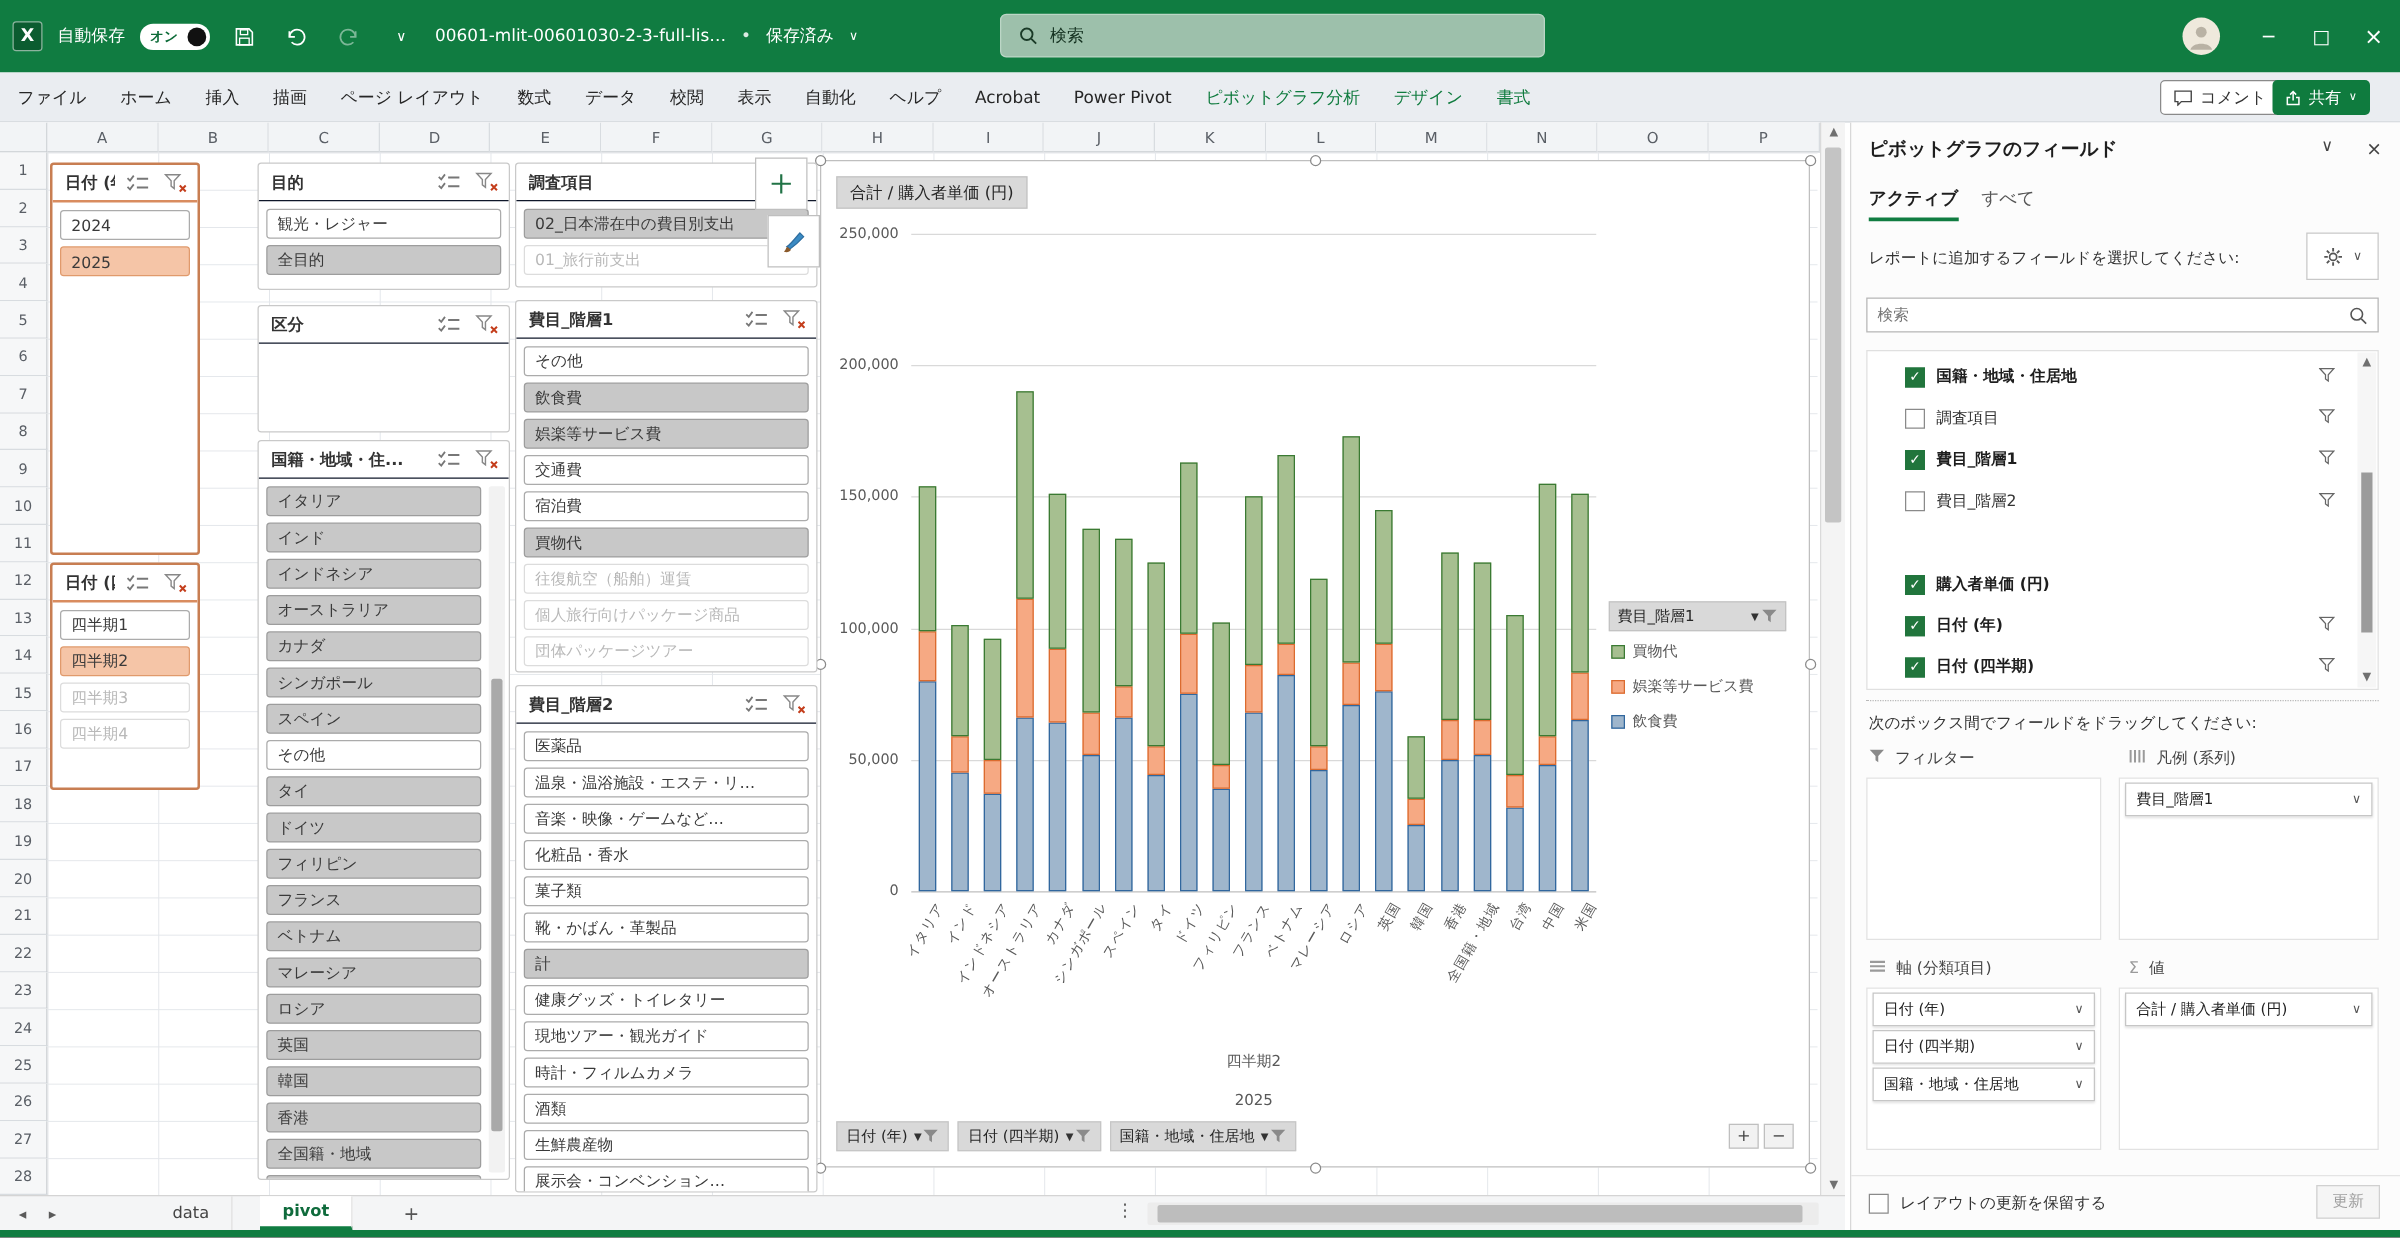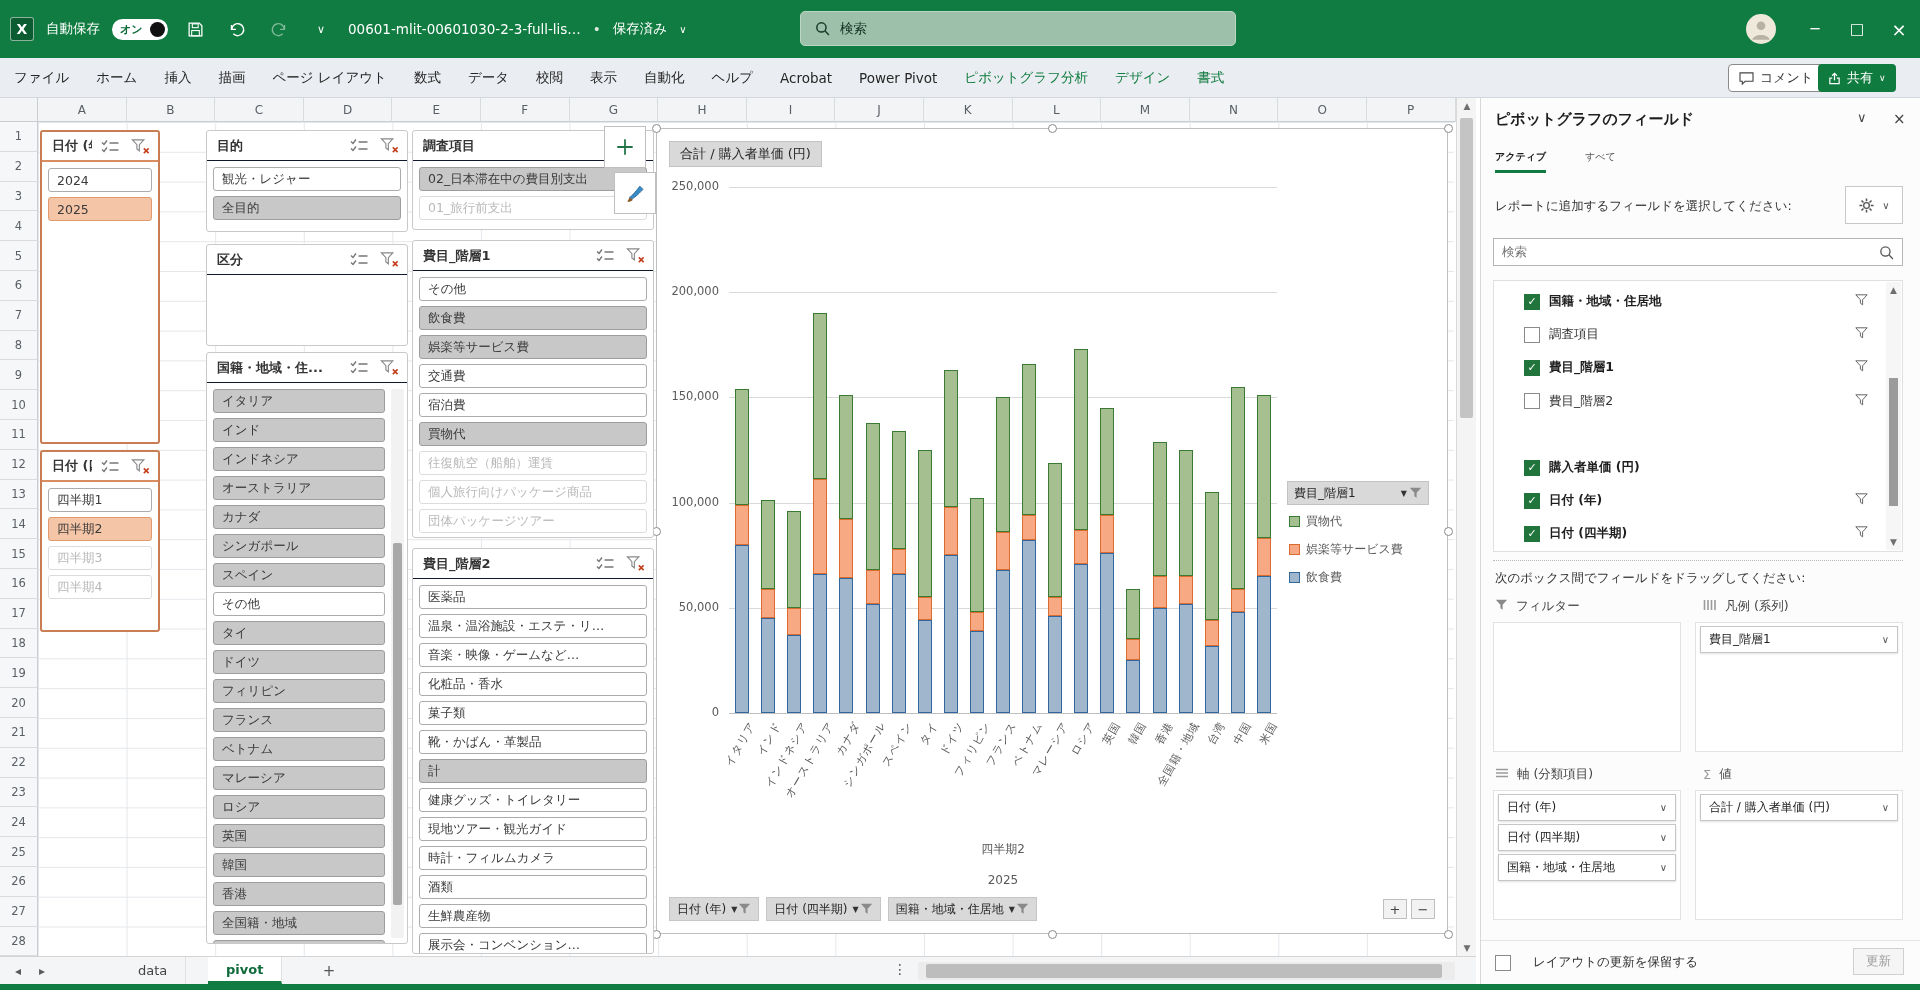--- a/index.html
+++ b/index.html
@@ -88,41 +88,41 @@
   #addsheet{position:absolute;left:318px;top:3px;width:22px;height:22px;border-radius:50%;color:#555;font-size:15px;display:flex;align-items:center;justify-content:center;}
   #kebab{position:absolute;left:893px;top:4px;color:#555;font-size:14px;}
   #hscroll{position:absolute;left:918px;top:5px;width:537px;height:18px;background:#ECECEC;border-radius:2px;}
   #hthumb{position:absolute;left:8px;top:2px;width:516px;height:14px;background:#BDBDBD;border-radius:2px;}
   #statusstrip{position:absolute;left:0;top:984px;width:1920px;height:6px;background:#107C41;z-index:8;}
 
   
   #pane{position:absolute;left:1480px;top:98px;width:440px;height:886px;background:#FCFCFC;border-left:1px solid #D8D8D8;z-index:5;font-size:12.5px;color:#333;}
   #panetitle{position:absolute;left:14px;top:12px;font-size:15px;font-weight:bold;color:#1E1E1E;}
   .paneicon{position:absolute;top:12px;color:#444;font-size:13px;}
-  .panetab{position:absolute;top:52px;font-size:10px;color:#555;padding-bottom:6px;}
+  .panetab{position:absolute;top:52px;font-size:14px;color:#555;padding-bottom:6px;}
   .panetab.active{color:#1E1E1E;font-weight:bold;border-bottom:3px solid #107C41;}
   #paneprompt{position:absolute;left:14px;top:100px;width:330px;line-height:1.35;}
   #gearbtn{position:absolute;left:364px;top:88px;width:58px;height:38px;border:1px solid #C8C8C8;background:#fff;display:flex;align-items:center;justify-content:center;gap:7px;}
   #panesearch{position:absolute;left:12px;top:140px;width:410px;height:28px;border:1px solid #B5B5B5;background:#fff;display:flex;align-items:center;padding:0 8px;color:#767676;}
   #fieldlist{position:absolute;left:12px;top:182px;width:410px;height:272px;border:1px solid #E0E0E0;background:#fff;overflow:hidden;}
   .fieldrow{position:absolute;left:0;width:100%;height:33px;display:flex;align-items:center;padding-left:30px;gap:9px;}
   .cbox{width:16px;height:16px;border:1px solid #8A8A8A;background:#fff;flex:none;display:flex;align-items:center;justify-content:center;}
   .cbox.checked{background:#21753C;border-color:#21753C;color:#fff;font-size:11px;}
   .fieldlabel{white-space:nowrap;}
   .fieldlabel.bold{font-weight:bold;color:#1E1E1E;}
   .rowfunnel{margin-left:auto;margin-right:34px;}
   #flscroll{position:absolute;right:1px;top:1px;width:15px;height:268px;background:#F6F6F6;}
   #flthumb{position:absolute;left:3px;top:96px;width:9px;height:128px;background:#9B9B9B;}
   #panedots{position:absolute;left:12px;top:462px;width:410px;border-top:1px dotted #B9B9B9;}
   #dragprompt{position:absolute;left:14px;top:472px;}
   .arealabel{position:absolute;display:flex;align-items:center;gap:8px;color:#444;font-size:12.5px;}
   .areabox{position:absolute;background:#fff;border:1px solid #E2E2E2;}
   .chip{height:27px;margin:3px 4px 0 4px;background:#fff;border:1px solid #C6C6C6;box-shadow:0 1px 2px rgba(0,0,0,.12);display:flex;align-items:center;padding:0 8px;font-size:12px;color:#222;}
   .chip .cv{margin-left:auto;}
-  #deferrow{position:absolute;left:14px;top:856px;display:flex;align-items:center;gap:22px;}
+  #deferrow{position:absolute;left:14px;top:856px;display:flex;align-items:center;gap:9px;}
   #updatebtn{position:absolute;left:372px;top:850px;padding:4px 12px;border:1px solid #D0D0D0;background:#F5F5F5;color:#A0A0A0;font-size:12.5px;}
   #panesep2{position:absolute;left:0px;top:842px;width:440px;border-top:1px solid #E4E4E4;}
 </style>
 </head>
 <body>
 
 <div id="root">
 
   <div id="titlebar">
     <div class="tb" style="left:10px;gap:12px;">

